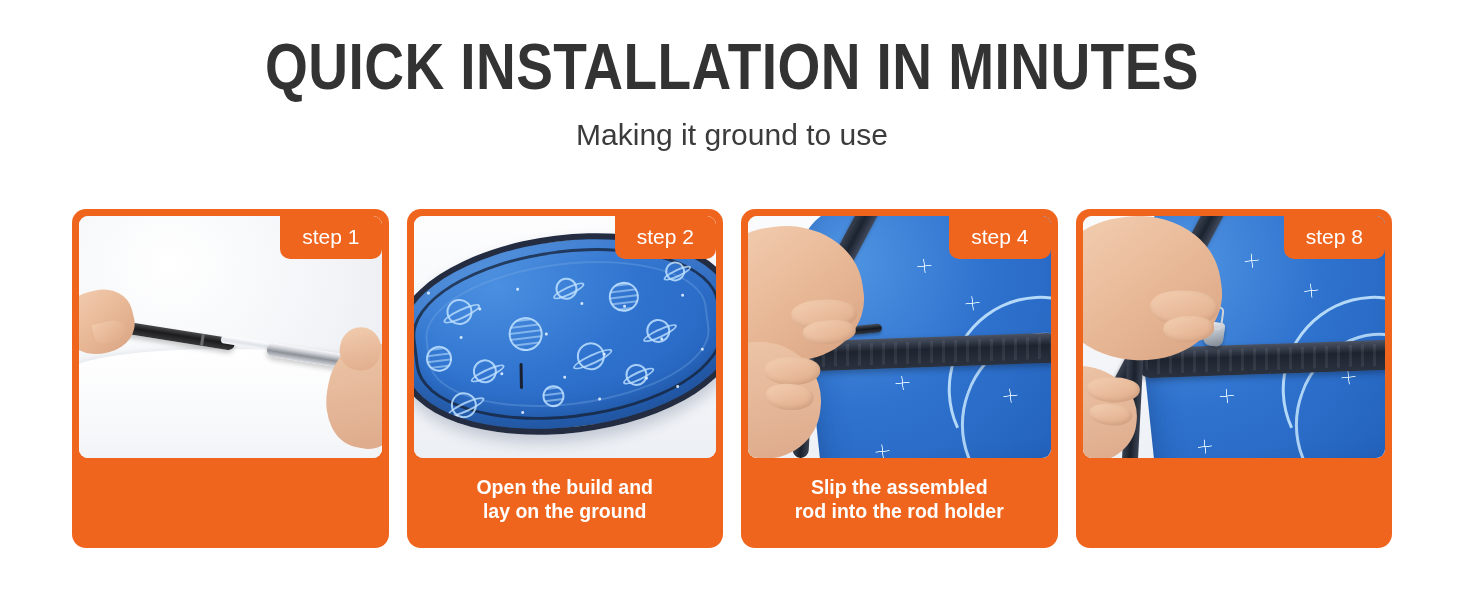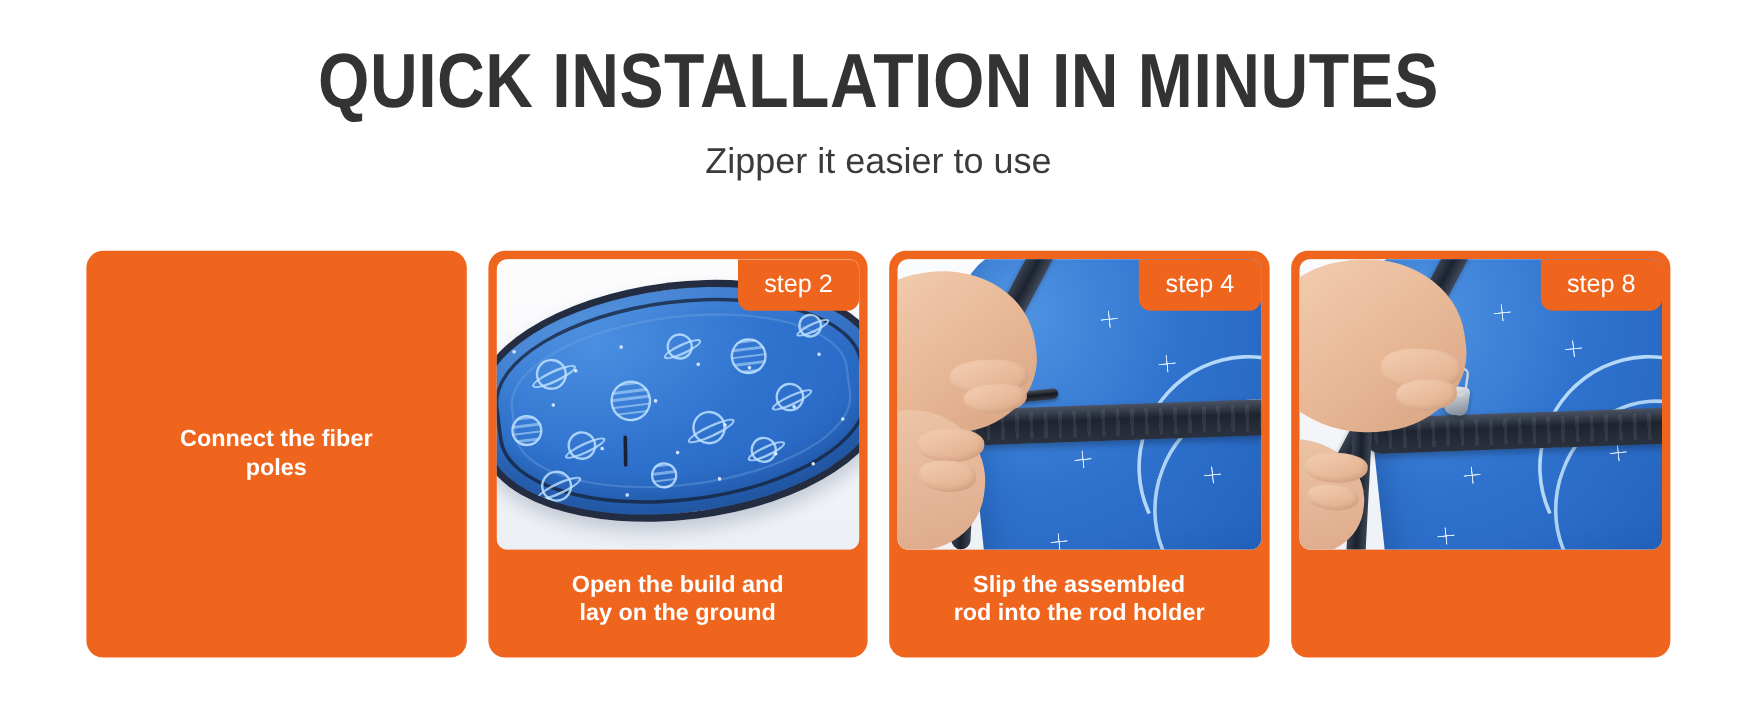--- a/index.html
+++ b/index.html
@@ -301,28 +301,38 @@
     transform: rotate(6deg);
   }
 </style>
 </head>
 <body>
 
 <div class="banner">
 
   <div class="header">
     <div class="main-title">QUICK INSTALLATION IN MINUTES</div>
-    <div class="sub-title">Zipper it easier to use</div>
+    <div class="sub-title">Making it ground to use</div>
   </div>
 
   <div class="cards">
 
     <div class="card">
-      <div class="caption">Connect the fiber
-poles</div>
+      <div class="photo">
+        <div class="scene">
+          <div class="s1-bg"></div>
+          <div class="pole-black"></div>
+          <div class="pole-clear"></div>
+          <div class="pole-silver"></div>
+          <div class="pole-tip"></div>
+          <div class="hand-l1 skin"></div>
+          <div class="hand-r1 skin2"></div>
+        </div>
+        <div class="badge">step 1</div>
+      </div>
     </div>
 
     <div class="card">
       <div class="photo">
         <div class="scene">
           <div class="s2-bg"></div>
           <div class="tent-flat">
             <div class="rim"></div>
             <div class="rim2"></div>
             <div class="planets">

